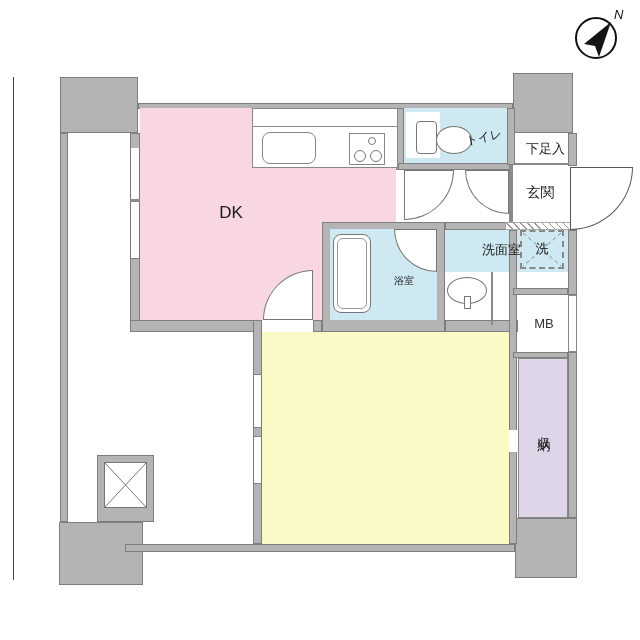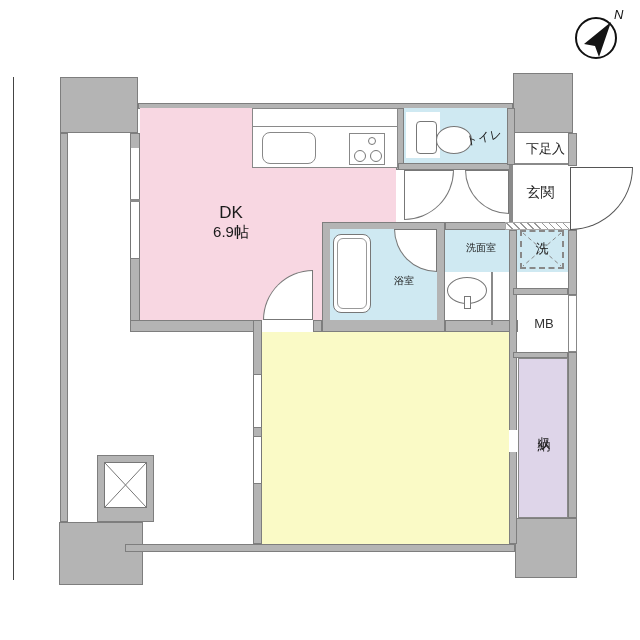--- a/index.html
+++ b/index.html
@@ -114,28 +114,27 @@
   <div class="abs wall" style="left:97px;top:455px;width:57px;height:67px;"></div>
   <div class="abs white" style="left:104px;top:462px;width:43px;height:46px;border:1px solid #777;">
     <svg width="41" height="44" viewBox="0 0 41 44">
       <line x1="0" y1="0" x2="41" y2="44" stroke="#777" stroke-width="1"></line>
       <line x1="41" y1="0" x2="0" y2="44" stroke="#777" stroke-width="1"></line>
     </svg>
   </div>
 
   <div class="lbl" style="left:181px;top:203px;width:100px;">
     <div style="font-size:17px;">DK</div>
-    <div style="font-size:15px;">6.9帖</div>
   </div>
   <div class="lbl" style="left:340px;top:409px;width:100px;">
   </div>
   <div class="lbl" style="left:466px;top:134px;font-size:12px;transform:rotate(-12deg);transform-origin:left center;">トイレ</div>
   <div class="lbl" style="left:515px;top:141px;width:61px;font-size:13px;">下足入</div>
   <div class="lbl" style="left:513px;top:184px;width:55px;font-size:14px;">玄関</div>
-  <div class="lbl" style="left:441px;top:242px;width:80px;font-size:10px;">洗面室</div>
+  <div class="lbl" style="left:441px;top:242px;width:80px;font-size:13px;text-align:right;">洗面室</div>
   <div class="lbl" style="left:520px;top:241px;width:44px;font-size:13px;">洗</div>
   <div class="lbl" style="left:384px;top:275px;width:40px;font-size:10px;">浴室</div>
   <div class="lbl" style="left:520px;top:316px;width:48px;font-size:13px;color:#333;">MB</div>
   <div class="lbl vert" style="left:536px;top:426px;font-size:13px;">収納</div>
 
   <div class="abs" style="left:570px;top:6px;width:58px;height:58px;">
     <svg width="58" height="58" viewBox="0 0 58 58">
       <circle cx="26" cy="32" r="20" fill="#fff" stroke="#111" stroke-width="2"></circle>
       <path d="M41 16 L14 38 L25 40 L29 51 Z" fill="#141414"></path>
       <text x="44" y="13" font-size="13" font-style="italic" fill="#111">N</text>

